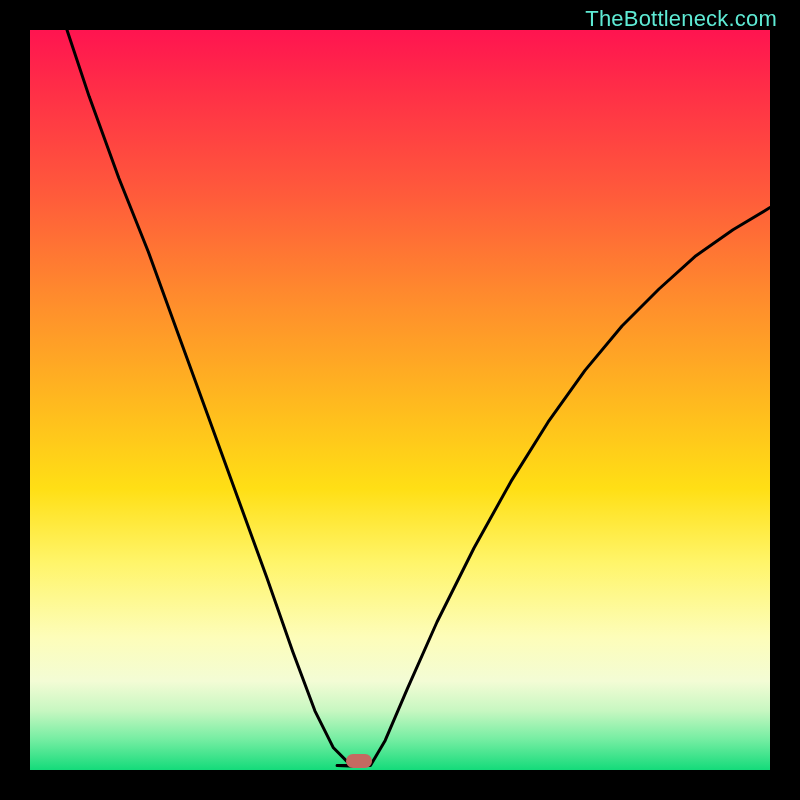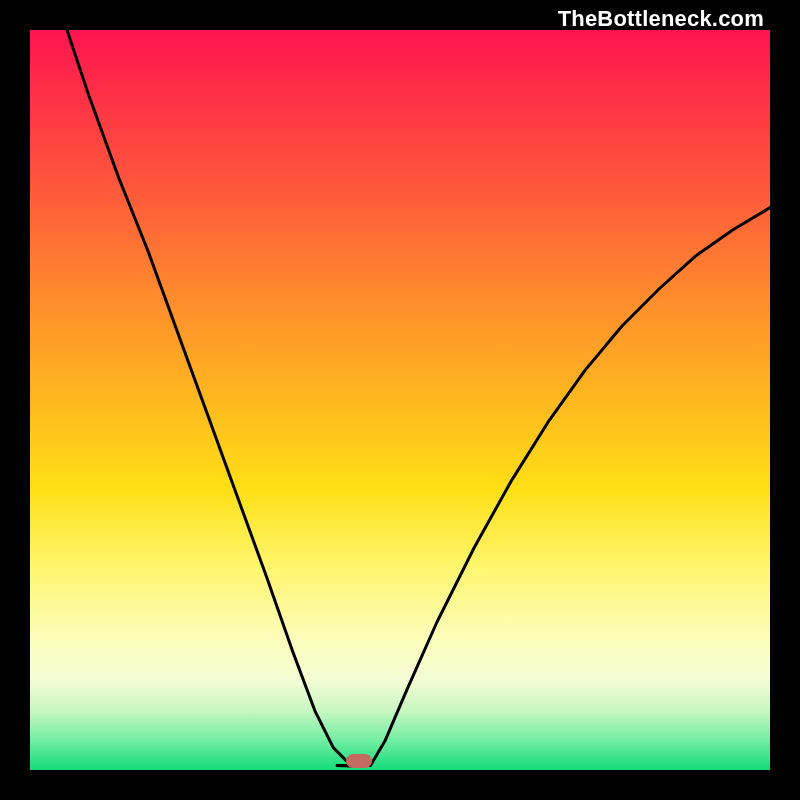--- a/index.html
+++ b/index.html
@@ -36,25 +36,25 @@
       #fdfdb9 82%,
       #f3fcd5 88%,
       #c7f7c1 92%,
       #72eda1 96%,
       #14db7a 100%
     );
   }
   .watermark {
     position: absolute;
     top: 6px;
-    right: 36px;
+    right: 23px;
     font-family: Arial, Helvetica, sans-serif;
     font-size: 22px;
-    font-weight: 700;
-    color: #ffffff;
+    font-weight: 400;
+    color: #5eead4;
     letter-spacing: 0.2px;
   }
   .curve-svg {
     position: absolute;
     left: 30px;
     top: 30px;
     width: 740px;
     height: 740px;
   }
   .marker {

